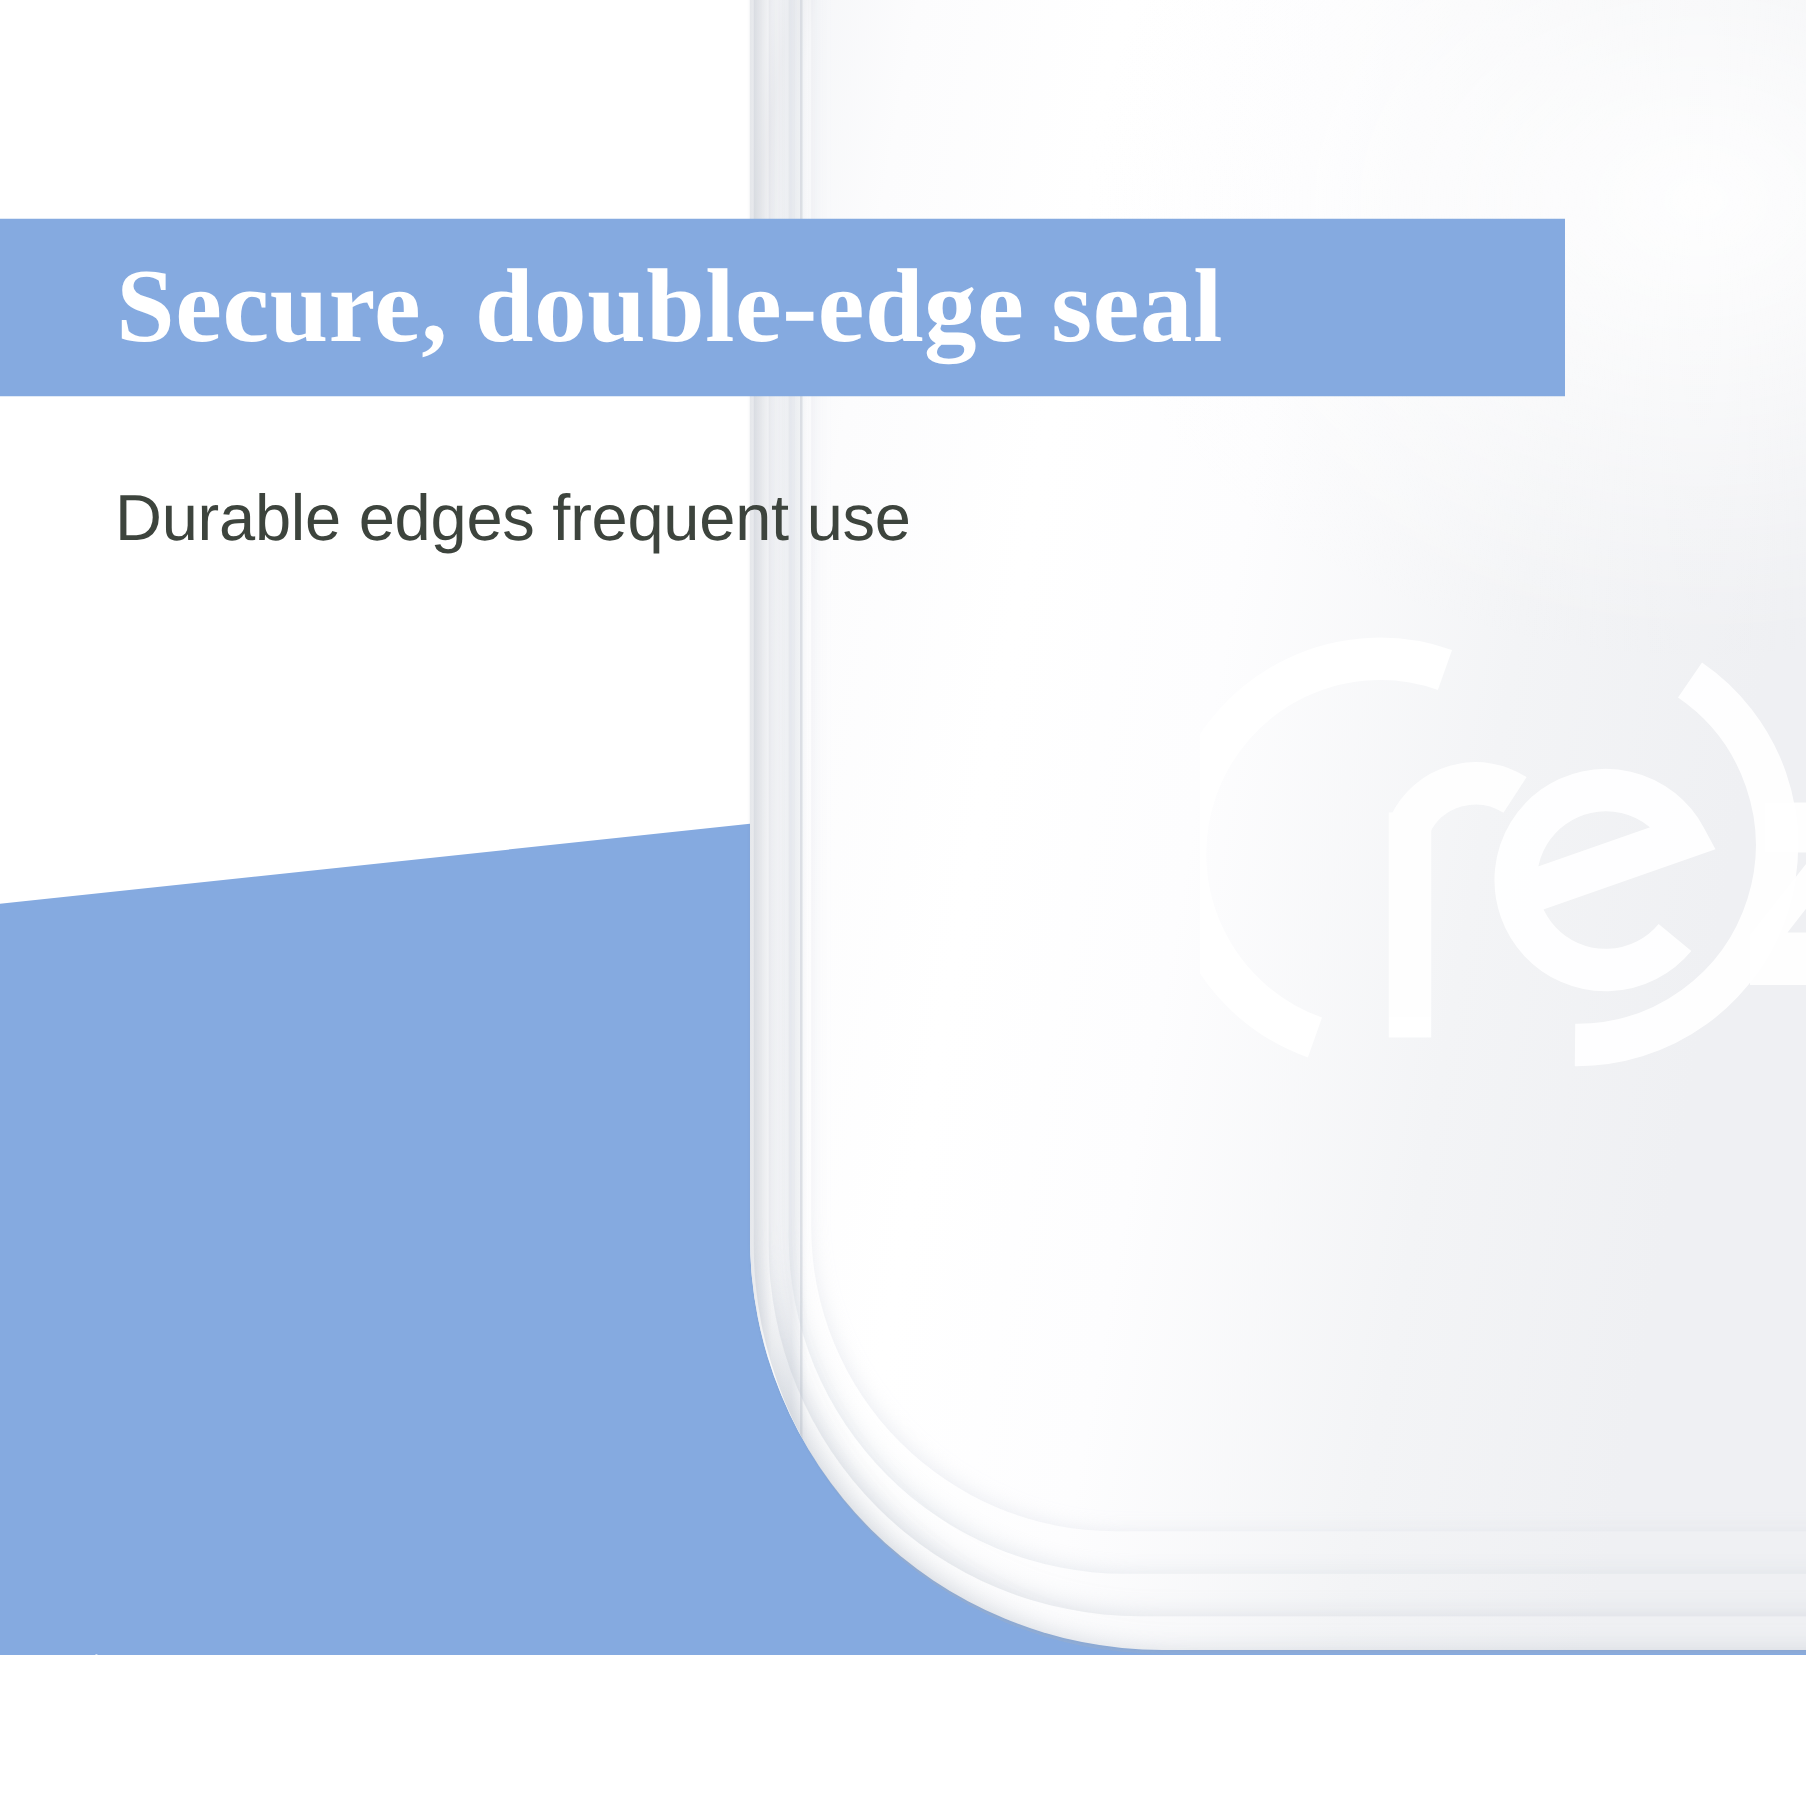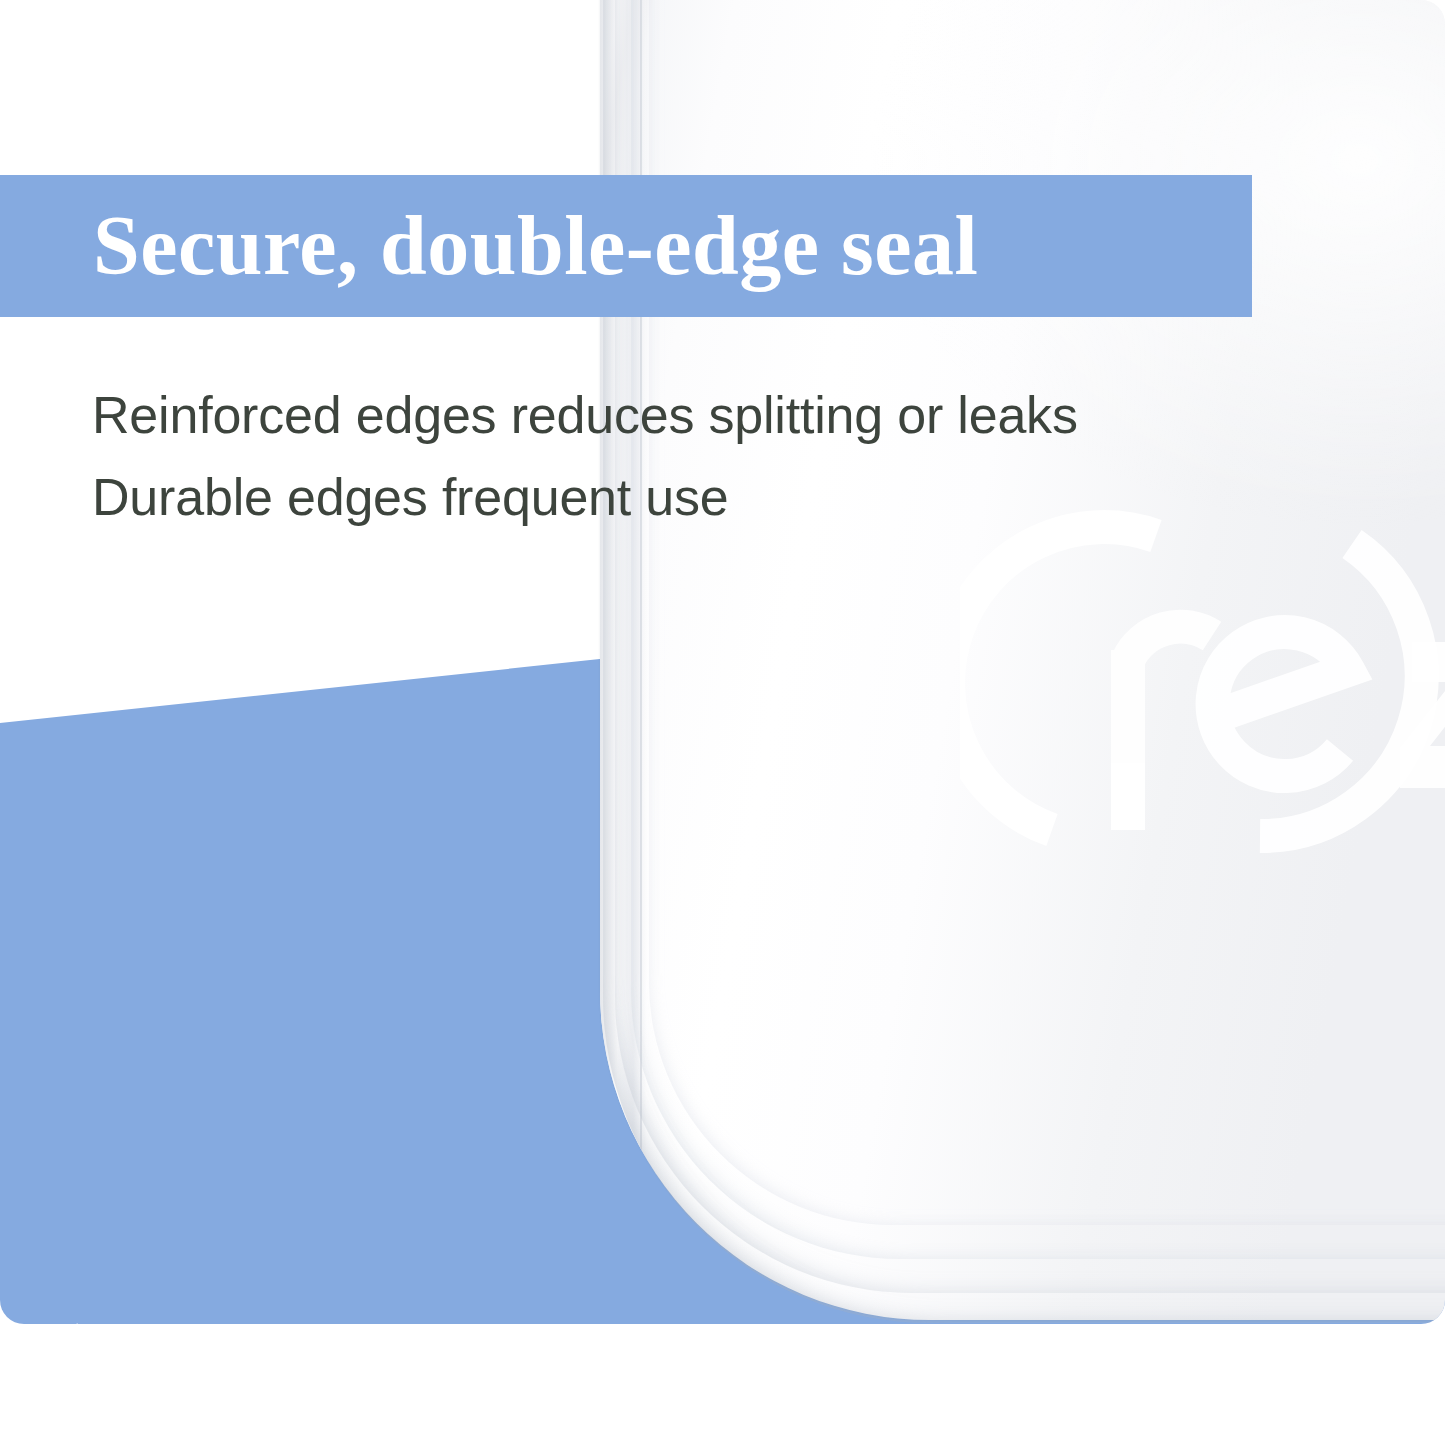--- a/index.html
+++ b/index.html
@@ -7,21 +7,20 @@
     padding: 0;
     background: #ffffff;
   }
   #stage {
     position: relative;
     width: 1445px;
     height: 1324px;
     overflow: hidden;
     background: #ffffff;
     font-family: "Liberation Sans", sans-serif;
-    border-radius: 24px;
   }
 
   
   .blue-wedge {
     position: absolute;
     left: 0; top: 0;
     width: 1445px; height: 1444px;
     background: #85aae0;
     -webkit-clip-path: polygon(0 723px, 1445px 569px, 1445px 1444px, 0 1444px);
     clip-path: polygon(0 723px, 1445px 569px, 1445px 1444px, 0 1444px);
@@ -214,21 +213,20 @@
       <g opacity="0.92" fill="#ffffff">
         <path d="M 452 142 L 520 142 L 520 182 L 470 246 L 520 246 L 520 288 L 440 288 L 440 248 L 492 182 L 452 182 Z"></path>
       </g>
     </svg>
   </div>
 
   <div class="headline-band"></div>
   <div class="headline-text">Secure, double-edge seal</div>
 
   <div class="body-copy">
-    <span class="line">Reinforced edges reduces splitting or leaks</span>
     <span class="line">Durable edges frequent use</span>
   </div>
 
   <div class="brand-logo">
     <svg viewBox="0 0 410 164" xmlns="http://www.w3.org/2000/svg" aria-hidden="true">
 
       <path d="M 26 146 A 86 86 0 0 1 74 12" fill="none" stroke="#ffffff" stroke-width="19" stroke-linecap="butt"></path>
 
       <path d="M 62 146 A 52 52 0 0 1 90 48" fill="none" stroke="#ffffff" stroke-width="19" stroke-linecap="butt"></path>
 

